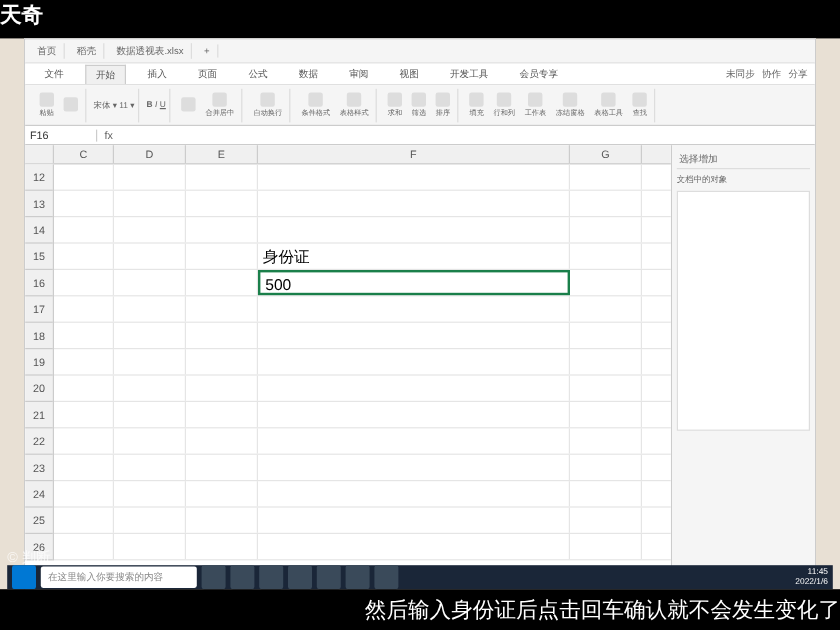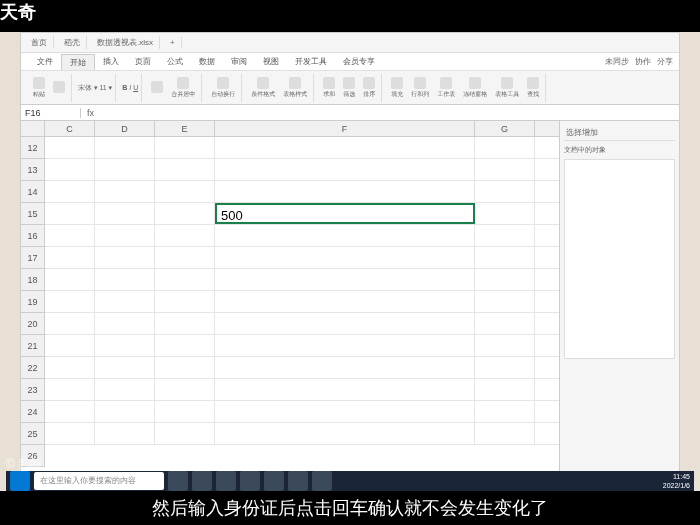--- a/index.html
+++ b/index.html
@@ -2,21 +2,21 @@
 <html><head>
 <meta charset="utf-8">
 <style>
 *{margin:0;padding:0;box-sizing:border-box;font-family:"Microsoft YaHei",Arial,sans-serif}
 body{width:700px;height:525px;background:#e8e0d4;overflow:hidden;position:relative}
 .black-bar{background:#000;width:100%}
 .top-bar{height:32px;color:#fff;text-align:left;padding-right:10px;font-size:18px;font-weight:bold;line-height:24px}
 .main-window{background:#fff;margin:0 20px;height:460px;border:1px solid #ccc;position:relative}
 .titlebar{height:20px;background:#f5f5f5;display:flex;align-items:center;font-size:8px;padding:0 4px;gap:4px;border-bottom:1px solid #ddd}
 .tab-small{padding:1px 6px;font-size:8px;color:#666;border-right:1px solid #ddd}
-.ribbon-tabs{height:18px;background:#fff;display:flex;align-items:center;font-size:8px;padding-left:8px;gap:0;border-bottom:1px solid #e0e0e0}
+.ribbon-tabs{height:18px;background:#fff;display:flex;align-items:center;font-size:8px;padding-left:8px;gap:10px;border-bottom:1px solid #e0e0e0}
 .ribbon-tab{padding:2px 8px;color:#555;cursor:pointer}
 .ribbon-tab.active{background:#f0f0f0;border:1px solid #ccc;border-bottom:none}
 .ribbon-right{margin-left:auto;display:flex;gap:6px;padding-right:6px;font-size:8px;color:#666}
 .ribbon-content{height:34px;background:#f5f5f5;display:flex;align-items:center;padding:2px 6px;gap:3px;border-bottom:1px solid #ccc;font-size:7px;color:#666}
 .ribbon-group{display:flex;align-items:center;gap:2px;padding:0 3px;border-right:1px solid #ddd;height:28px}
 .ribbon-btn{display:flex;flex-direction:column;align-items:center;font-size:6px;padding:1px 3px}
 .ribbon-icon{width:12px;height:12px;background:#ddd;border-radius:2px;margin-bottom:1px}
 .formula-bar{height:16px;background:#fff;display:flex;align-items:center;border-bottom:1px solid #ccc;font-size:9px}
 .name-box{width:60px;padding:0 4px;border-right:1px solid #ccc;color:#333}
 .fx-icon{padding:0 6px;color:#666}
@@ -38,21 +38,21 @@
 .side-title{padding:2px;border-bottom:1px solid #ddd;margin-bottom:4px}
 .side-box{background:#fff;border:1px solid #ddd;height:200px;margin-bottom:4px}
 .sheet-tabs{height:18px;background:#f0f0f0;display:flex;align-items:center;font-size:8px;border-top:1px solid #ccc;padding-left:20px}
 .sheet-tab{padding:2px 10px;border-right:1px solid #ccc;color:#666}
 .sheet-tab.active{background:#fff;color:#1a7f4a;font-weight:bold}
 .status-bar{height:14px;background:#f0f0f0;font-size:7px;padding:0 6px;color:#666;line-height:14px;display:flex;justify-content:space-between}
 .taskbar{position:absolute;bottom:34px;left:6px;right:6px;height:20px;background:#1a2638;display:flex;align-items:center;padding:0 4px;gap:4px}
 .task-icon{width:20px;height:20px;background:#3a4a5a;border-radius:2px}
 .task-search{width:130px;height:18px;background:#fff;border-radius:2px;font-size:8px;padding:0 6px;color:#888;line-height:18px}
 .task-right{margin-left:auto;color:#fff;font-size:7px;text-align:right;line-height:9px}
-.subtitle{position:absolute;bottom:0;left:0;right:0;height:34px;background:#000;color:#fff;font-size:18px;text-align:center;line-height:34px;font-weight:500}
+.subtitle{position:absolute;bottom:0;left:0;right:0;height:34px;background:#000;color:#fff;font-size:18px;text-align:right;line-height:34px;font-weight:500}
 .watermark{position:absolute;left:6px;bottom:52px;color:#fff;font-size:12px;opacity:.7;z-index:10}
 </style>
 </head>
 <body>
 
 <div class="black-bar top-bar">
   <span>天奇</span>
 </div>
 
 <div class="main-window">
@@ -177,20 +177,27 @@
               <div class="cell col-c"></div>
               <div class="cell col-d"></div>
               <div class="cell col-e"></div>
               <div class="cell col-f"></div>
               <div class="cell col-g"></div>
             </div>
             <div class="row">
               <div class="cell col-c"></div>
               <div class="cell col-d"></div>
               <div class="cell col-e"></div>
+              <div class="cell col-f">身份证</div>
+              <div class="cell col-g"></div>
+            </div>
+            <div class="row">
+              <div class="cell col-c"></div>
+              <div class="cell col-d"></div>
+              <div class="cell col-e"></div>
               <div class="cell col-f selected">500</div>
               <div class="cell col-g"></div>
             </div>
             <div class="row">
               <div class="cell col-c"></div>
               <div class="cell col-d"></div>
               <div class="cell col-e"></div>
               <div class="cell col-f"></div>
               <div class="cell col-g"></div>
             </div>

